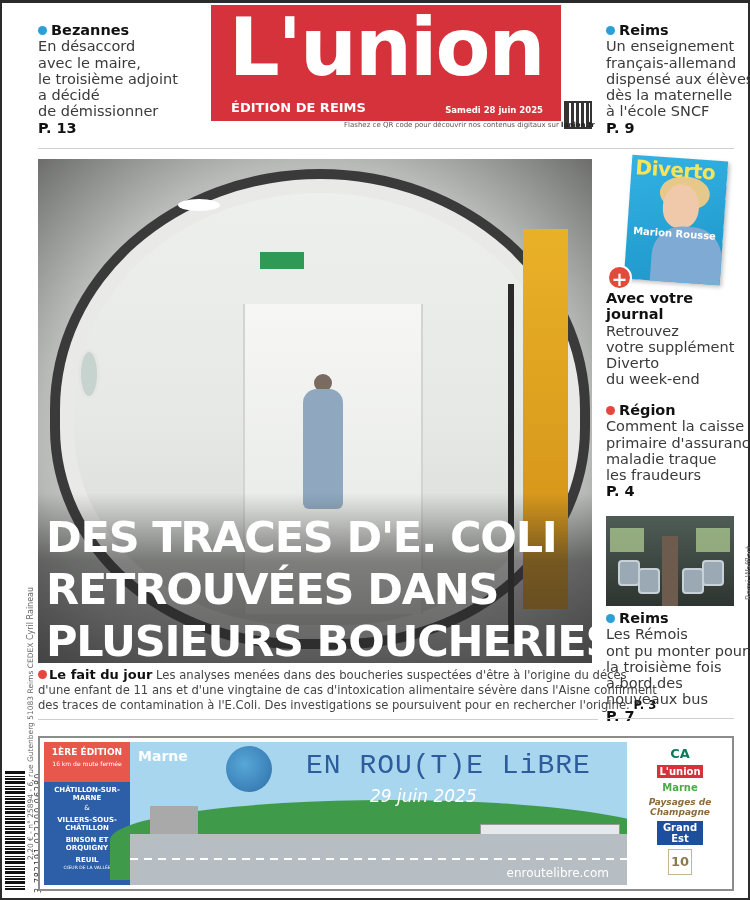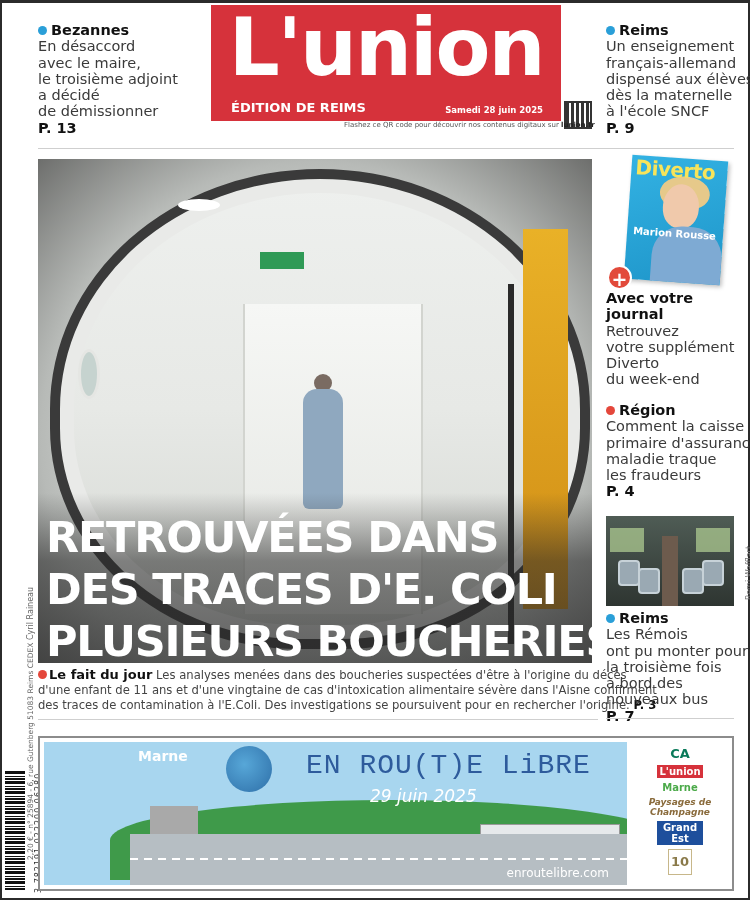--- a/index.html
+++ b/index.html
@@ -157,22 +157,22 @@
   <div class="lamp"></div>
   <div class="exit-sign"></div>
   <div class="corridor"></div>
   <div class="window-l"></div>
   <div class="door-yellow"></div>
   <div class="door-edge"></div>
   <div class="person-head"></div>
   <div class="person"></div>
   <div class="photo-shade"></div>
   <div class="headline">
+    <span>DES TRACES D'E. COLI</span>
     <span>RETROUVÉES DANS</span>
-    <span>DES TRACES D'E. COLI</span>
     <span>PLUSIEURS BOUCHERIES</span>
   </div>
 </div>
 <div class="photo-credit-left">Cyril Raineau</div>
 
 <div class="fait">
   <span class="line">
     <span class="dot"></span><span class="lbl">Le fait du jour</span>
     <span>Les analyses menées dans des boucheries suspectées d'être à l'origine du décès</span>
   </span>
@@ -232,20 +232,32 @@
   <span class="line page">P. 7</span>
 </div>
 <div class="rule-right"></div>
 
 <div class="spine-text">2,20 € - n° 25894 - 6, rue Gutenberg 51083 Reims CEDEX</div>
 <div class="barcode"></div>
 <div class="barcode-num">3 782191 022200 06280</div>
 
 <div class="ad">
   <div class="ad-inner">
+    <div class="ad-left">
+      <div class="ed-banner">
+        <span>1ÈRE ÉDITION</span>
+        <small>16 km de route fermée</small>
+      </div>
+      <div class="town">CHÂTILLON-SUR-MARNE</div>
+      <div class="sep">&amp;</div>
+      <div class="town">VILLERS-SOUS-CHÂTILLON</div>
+      <div class="town">BINSON ET ORQUIGNY</div>
+      <div class="town">REUIL</div>
+      <div class="sub">CŒUR DE LA VALLÉE</div>
+    </div>
     <div class="ad-scene">
       <div class="ad-hill"></div>
       <div class="ad-church"></div>
       <div class="ad-train"></div>
       <div class="ad-road"></div>
       <div class="ad-road-line"></div>
       <div class="ad-globe"></div>
       <div class="ad-marne">Marne</div>
       <div class="ad-title">EN ROU(T)E LiBRE</div>
       <div class="ad-date">29 juin 2025</div>

